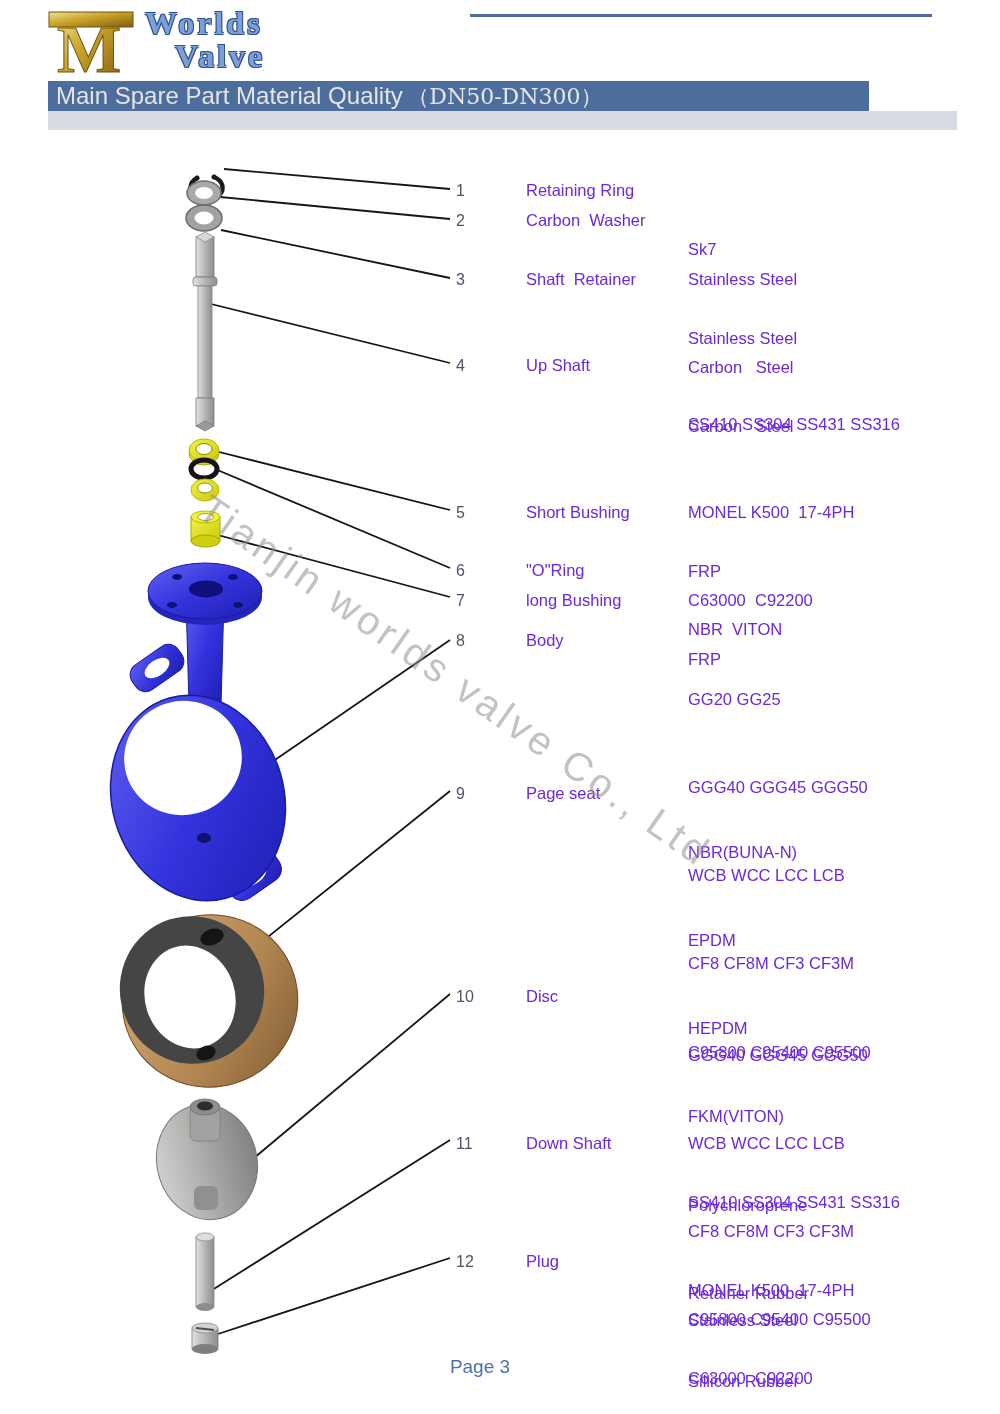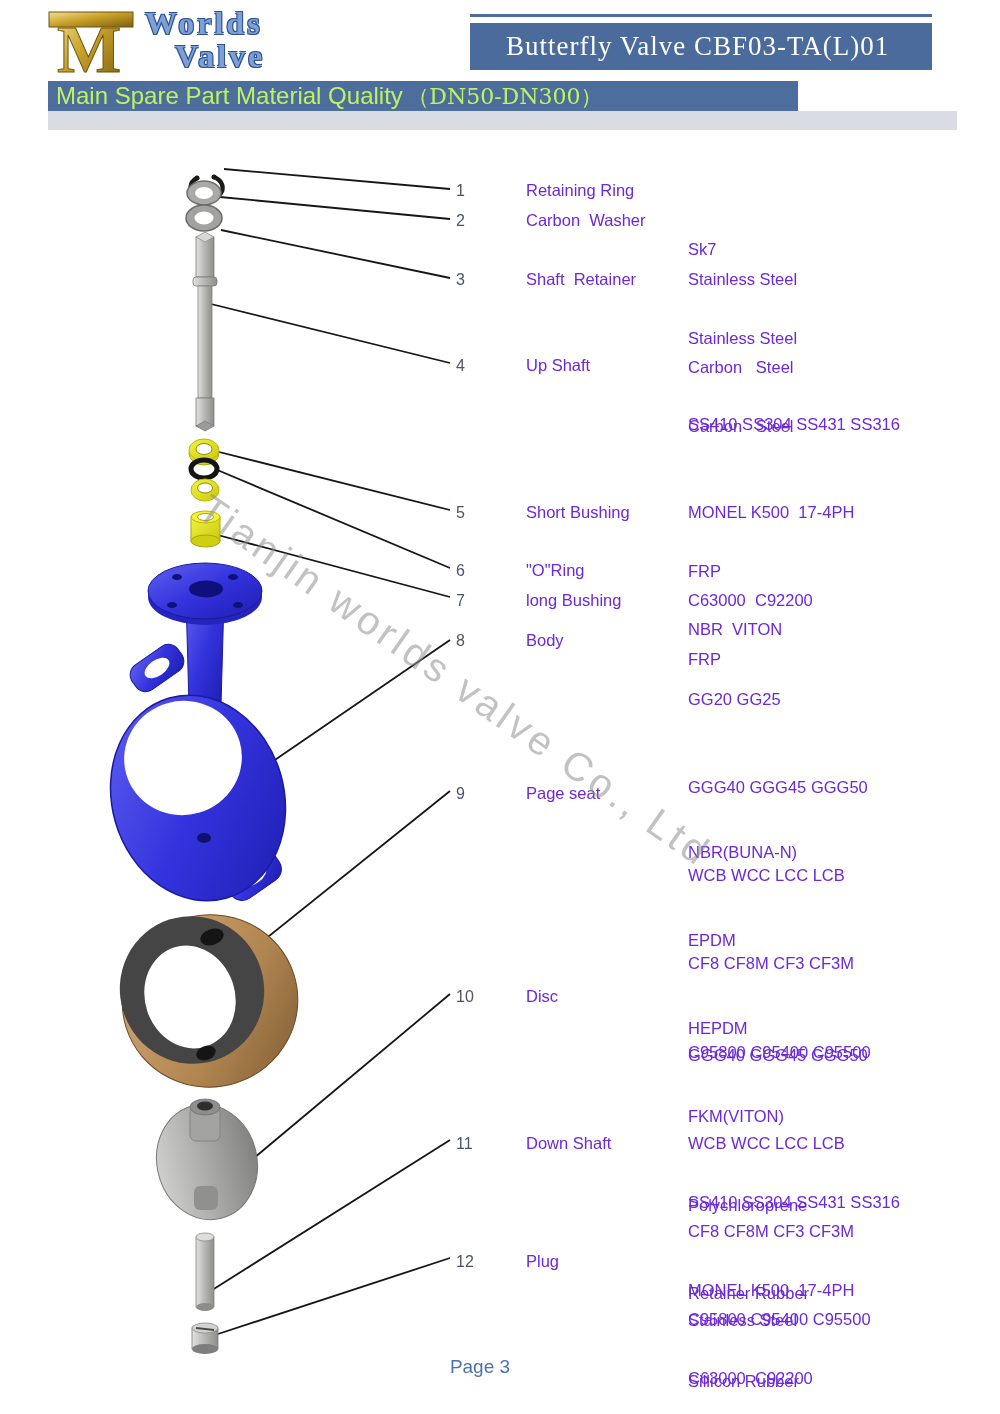--- a/index.html
+++ b/index.html
@@ -13,22 +13,22 @@
     font-family:"Liberation Serif", serif; font-weight:bold; font-size:32px;
     color:#7da0d6; letter-spacing:3px; line-height:33px;
     text-shadow:-1px -1px 0 #2f5391, 1px -1px 0 #2f5391, -1px 1px 0 #2f5391, 1px 1px 0 #2f5391;
   }
   #logo-words .w2 { margin-left:30px; }
   #title-topline { position:absolute; left:470px; top:14px; width:462px; height:3px; background:#4d6e9d; }
   #title-box { position:absolute; left:470px; top:23px; width:462px; height:47px;
     background:#4a6b9c; color:#ffffff; font-family:"Liberation Serif", serif;
     font-size:27px; line-height:47px; padding-left:36px; box-sizing:border-box; letter-spacing:1px;
   }
-  #header-bar { position:absolute; left:48px; top:81px; width:750px; height:30px;
-    background:#4d6e9d; color:#bef264; line-height:30px; padding-left:8px; box-sizing:border-box;
+  #header-bar { position:absolute; left:48px; top:81px; width:821px; height:30px;
+    background:#4d6e9d; color:#e5e5e5; line-height:30px; padding-left:8px; box-sizing:border-box;
   }
   #header-bar .main { font-size:24px; }
   #header-bar .range { font-family:"DejaVu Serif", serif; font-size:22px; }
   #header-substrip { position:absolute; left:48px; top:111px; width:909px; height:19px; background:#d9dde3; }
   
   #diagram { position:absolute; left:0; top:130px; z-index:1; }
   
   #watermark { position:absolute; left:216px; top:486px; z-index:3;
     transform:rotate(35deg); transform-origin:0 0;
     font-size:40px; letter-spacing:4px; white-space:nowrap;
@@ -61,21 +61,20 @@
       <rect x="4" y="6" width="84" height="15" fill="url(#goldg)" stroke="#6e5510" stroke-width="1"></rect>
       <text x="44" y="66" text-anchor="middle" font-family="Liberation Serif, serif" font-weight="bold" font-size="68" fill="url(#goldg)" stroke="#6e5510" stroke-width="1">M</text>
     </svg>
     <div id="logo-words">
       <div class="w1">Worlds</div>
       <div class="w2">Valve</div>
     </div>
   </div>
 
   <div id="title-topline"></div>
-  <div id="title-box">Butterfly Valve  CBF03-TA(L)01</div>
 
   <div id="header-bar">
     <span class="main">Main Spare Part Material Quality</span>
     <span class="range">（DN50-DN300）</span>
   </div>
   <div id="header-substrip"></div>
 
   <svg id="diagram" width="460" height="1240" viewBox="0 130 460 1240">
     <defs>
       <linearGradient id="met" x1="0" y1="0" x2="1" y2="0">

